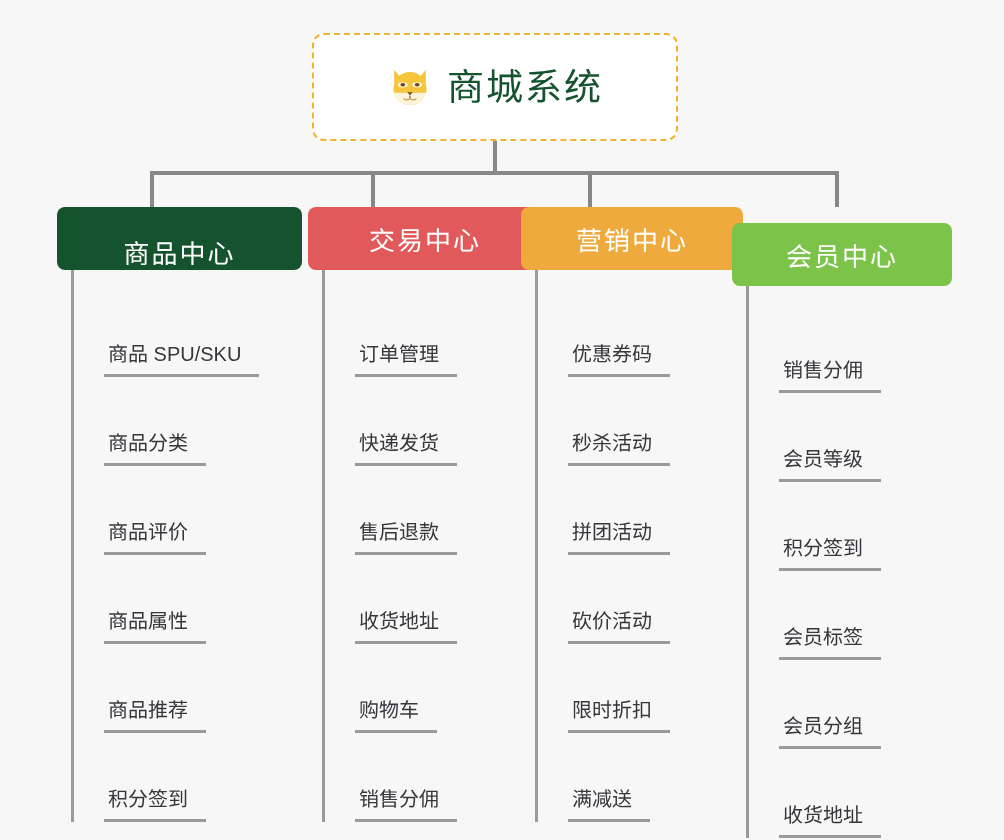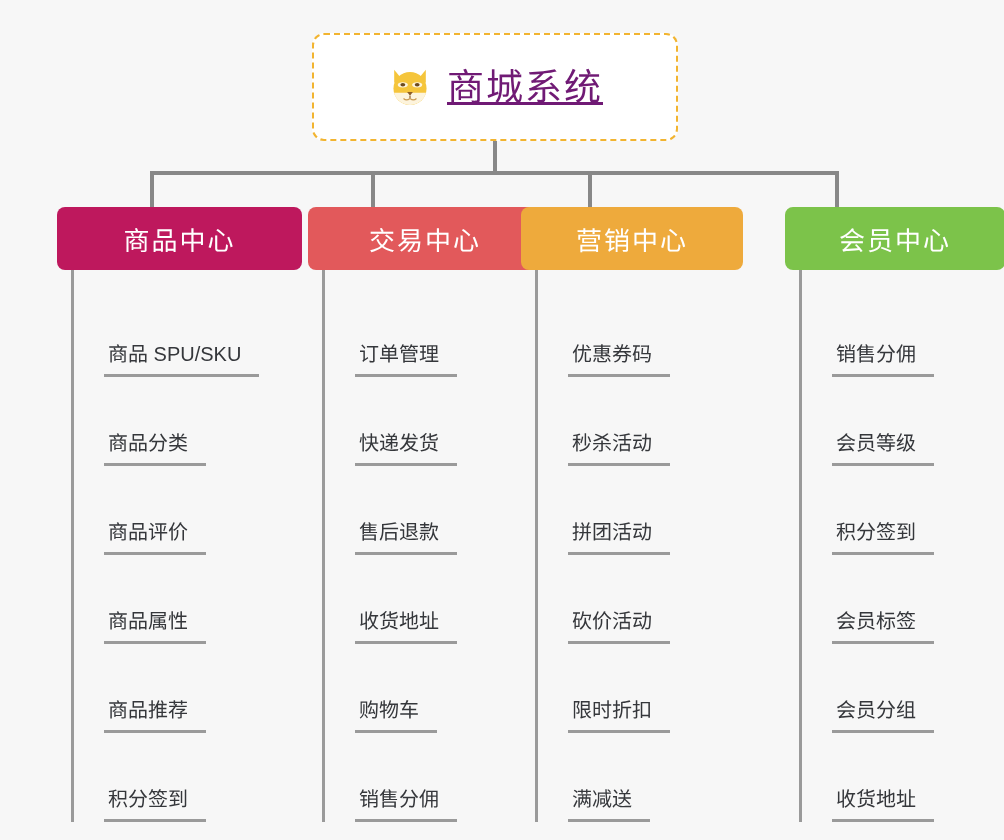--- a/index.html
+++ b/index.html
@@ -80,21 +80,21 @@
   .conn-drop.d4 { left: 835px; }
 
   
   .branch {
     position: absolute;
     top: 207px;
   }
   .branch.b1 { left: 57px;  width: 245px; }
   .branch.b2 { left: 308px; width: 234px; }
   .branch.b3 { left: 521px; width: 222px; }
-  .branch.b4 { left: 785px; width: 220px; }
+  .branch.b4 { left: 732px; width: 220px; margin-top: 16px; }
 
   .branch-header {
     height: 63px;
     border-radius: 8px;
     display: flex;
     align-items: center;
     justify-content: center;
     color: #ffffff;
     font-size: 26px;
     letter-spacing: 2px;
@@ -139,32 +139,32 @@
       <path d="M32 57 a23 23 0 0 0 22.3 -17 L9.7 40 A23 23 0 0 0 32 57 Z" fill="#fdf4dd"></path>
       <ellipse cx="22" cy="29" rx="7" ry="3.6" fill="#fdf4dd"></ellipse>
       <ellipse cx="42" cy="29" rx="7" ry="3.6" fill="#fdf4dd"></ellipse>
       <ellipse cx="22" cy="29" rx="3.4" ry="2.4" fill="#6b4a1e"></ellipse>
       <ellipse cx="42" cy="29" rx="3.4" ry="2.4" fill="#6b4a1e"></ellipse>
       <path d="M28 39 h8 l-4 5 Z" fill="#8a5c28"></path>
       <path d="M32 44 v4" stroke="#8a5c28" stroke-width="1.6" fill="none"></path>
       <path d="M32 48 q-5 4 -9 0" stroke="#c99a52" stroke-width="1.6" fill="none"></path>
       <path d="M32 48 q5 4 9 0" stroke="#c99a52" stroke-width="1.6" fill="none"></path>
     </svg>
-    <span class="root-title" style="color: #701a75; text-decoration: underline;">商城系统</span>
+    <span class="root-title" style="color: #14532d;">商城系统</span>
   </div>
 
   <div class="connector conn-stem" style="background: rgb(136, 136, 136);"></div>
   <div class="connector conn-bus" style="background: rgb(136, 136, 136);"></div>
   <div class="connector conn-drop d1" style="background: rgb(136, 136, 136);"></div>
   <div class="connector conn-drop d2" style="background: rgb(136, 136, 136);"></div>
   <div class="connector conn-drop d3" style="background: rgb(136, 136, 136);"></div>
   <div class="connector conn-drop d4" style="background: rgb(136, 136, 136);"></div>
 
   <div class="branch b1">
-    <div class="branch-header" style="background: #be185d;">
+    <div class="branch-header" style="background: #14532d; align-items: flex-end;">
       <span>商品中心</span>
     </div>
     <div class="leaf-list">
       <div class="leaf-item">
           <span class="leaf-label">商品 SPU/SKU</span>
         </div>
       <div class="leaf-item">
           <span class="leaf-label">商品分类</span>
         </div>
       <div class="leaf-item">

